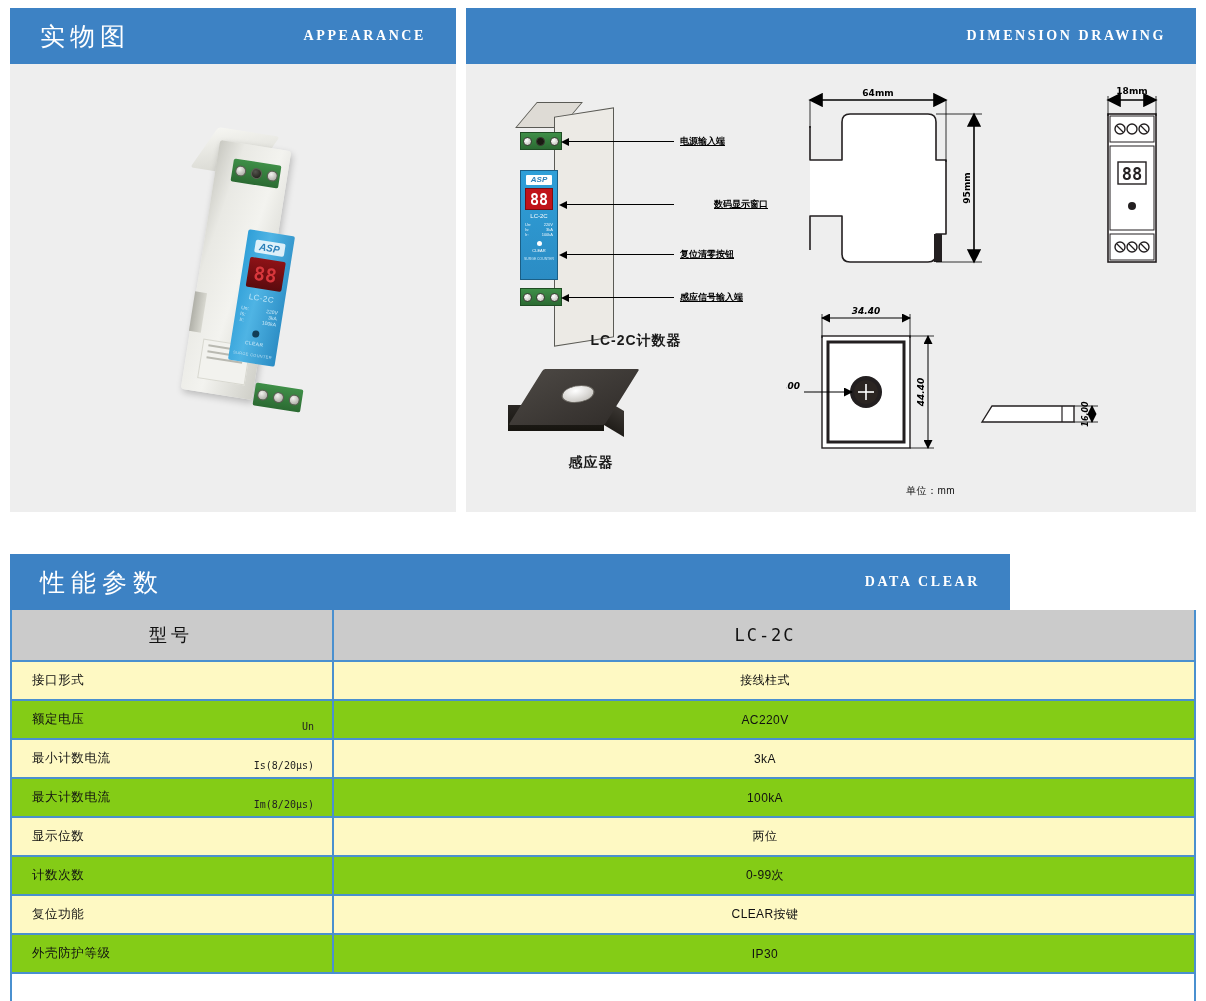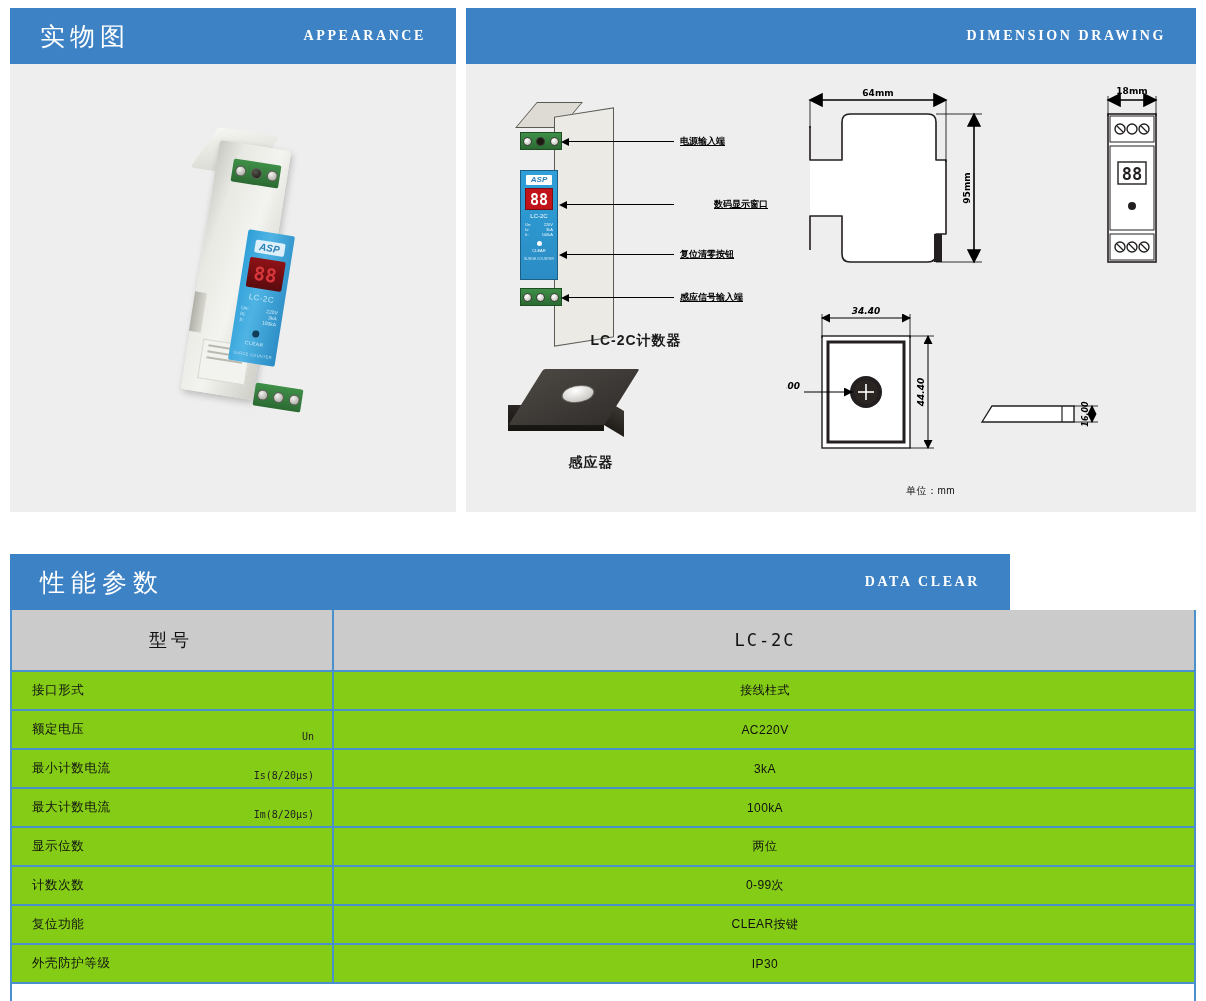--- a/index.html
+++ b/index.html
@@ -260,29 +260,29 @@
   #svg-front { left: 620px; top: 20px; }
   #svg-sensor{ left: 320px; top: 230px; }
   .unit-note {
     position: absolute; left: 440px; top: 420px;
     font-size: 10px; color: #111; letter-spacing: .5px;
   }
 
   
   .table { position: absolute; left: 10px; top: 610px; width: 1186px; }
   .trow { display: flex; height: 39px; }
-  .trow.head { height: 62px; }
+  .trow.head { height: 52px; }
   .tc-left, .tc-right {
     display: flex; align-items: center;
     border-bottom: 2px solid #4a90cf;
     position: relative;
   }
   .tc-left  { width: 322px; padding-left: 22px; }
   .tc-right { flex: 1; justify-content: center; border-left: 2px solid #4a90cf; }
-  .trow.odd  .tc-left, .trow.odd  .tc-right { background: #84cc16; }
+  .trow.odd  .tc-left, .trow.odd  .tc-right { background: #fef9c3; }
   .trow.even .tc-left, .trow.even .tc-right { background: #84cc16; }
   .trow.head .tc-left, .trow.head .tc-right { background: #cbcbcb; border-bottom: 2px solid #4a90cf; }
   .trow.head .tc-left { justify-content: center; padding-left: 0; }
   .head-cn {
     font-size: 18px; color: #111; letter-spacing: 4px;
   }
   .head-model {
     font-size: 17px; color: #111; letter-spacing: 2px;
     font-family: "DejaVu Sans Mono", monospace;
   }

